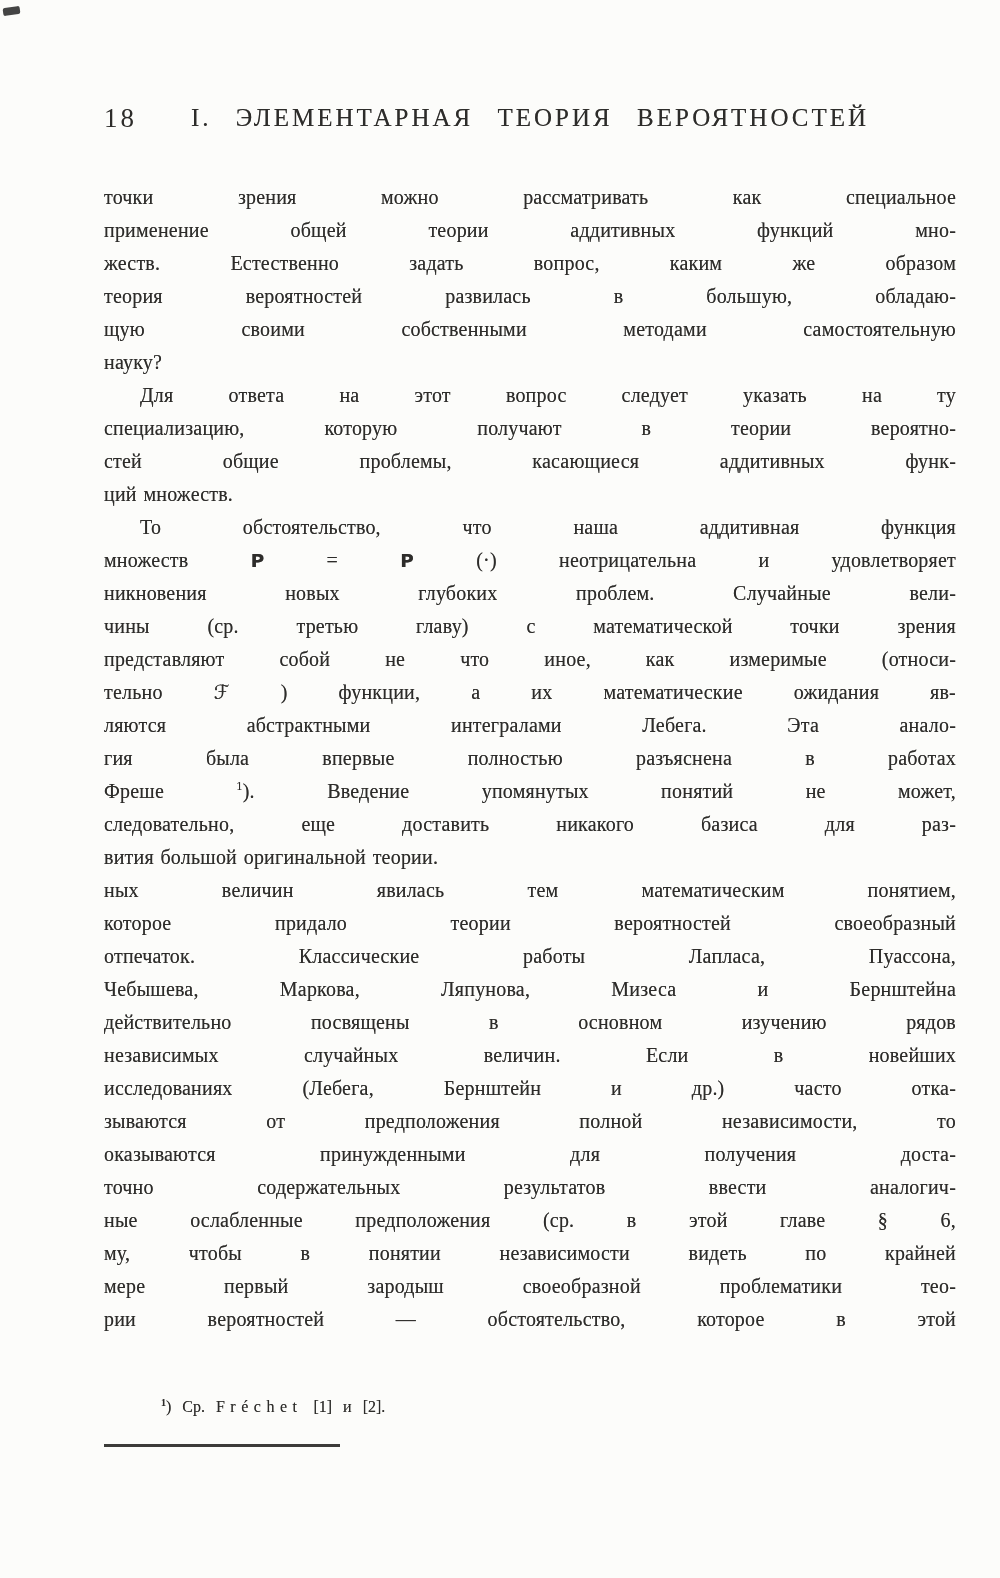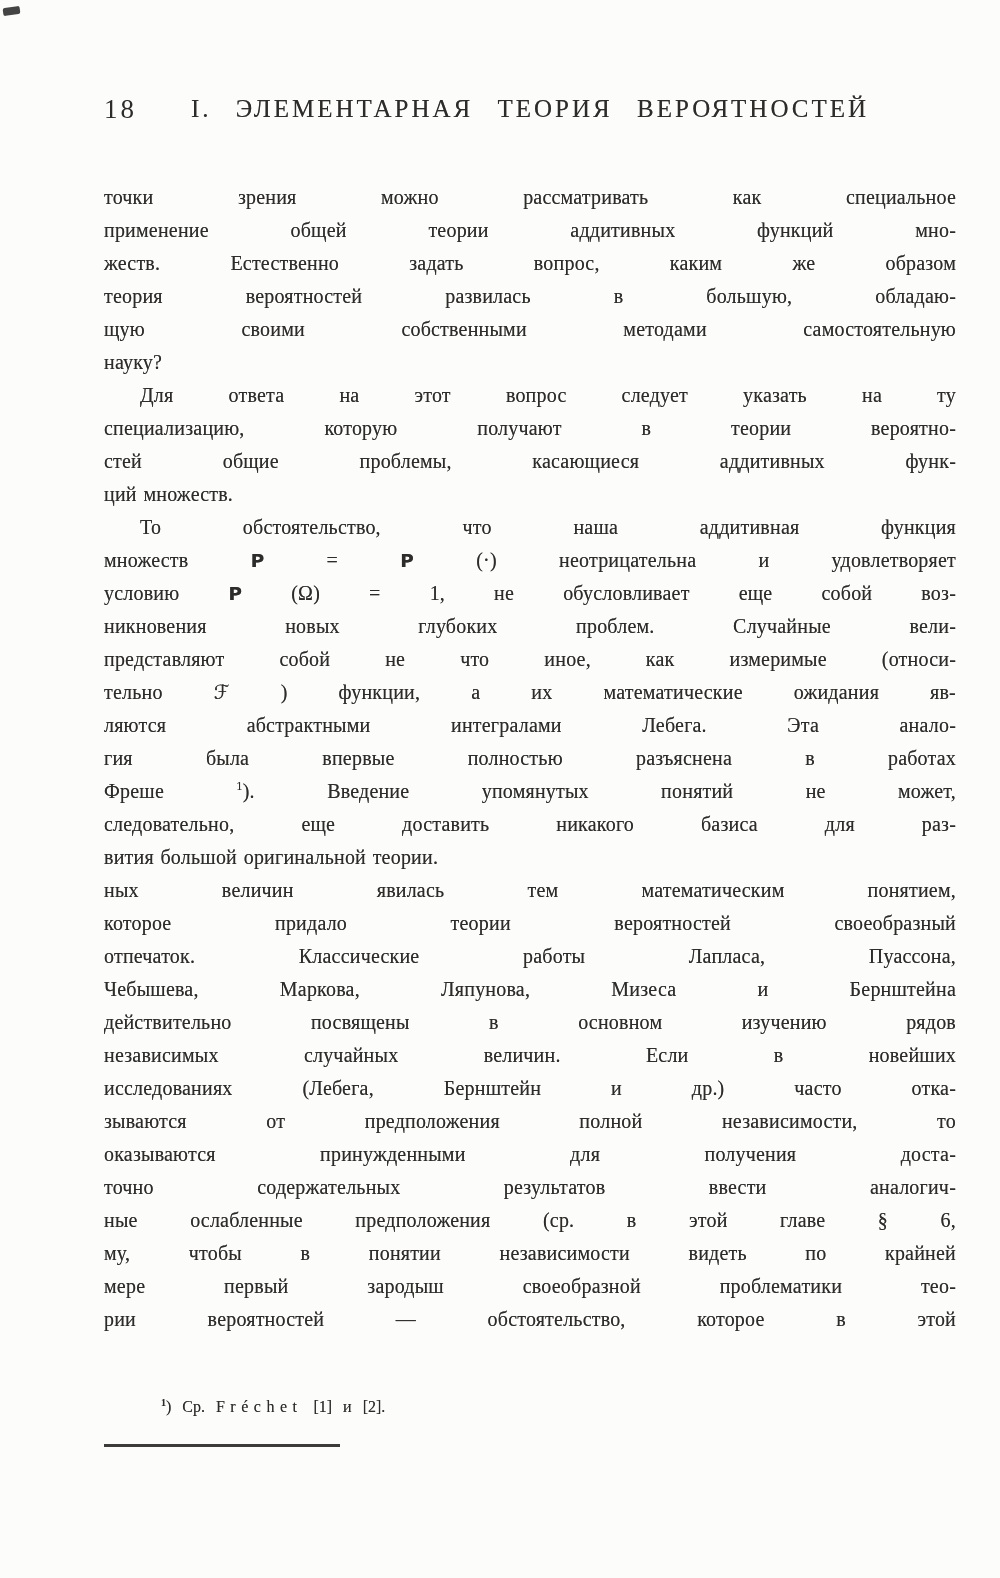--- a/index.html
+++ b/index.html
@@ -10,21 +10,21 @@
   }
   .page{
     position:relative;width:1000px;height:1578px;
     background:#fcfcfa;
     color:#2d2c2a;overflow:hidden;
   }
   .artifact{
     position:absolute;left:3px;top:7px;width:17px;height:8px;
     background:#232323;border-radius:2px;transform:rotate(-8deg);opacity:.85;
   }
-  .header{position:absolute;left:104px;top:92px;width:852px;height:36px;}
+  .header{position:absolute;left:104px;top:101px;width:852px;height:36px;}
   .pagenum{
     position:absolute;left:0;top:3px;
     font-size:27px;line-height:28px;letter-spacing:3px;
   }
   .running{
     text-align:center;font-size:25px;line-height:34px;
     letter-spacing:3px;word-spacing:15px;white-space:nowrap;
     text-shadow:0 0 .5px rgba(45,44,42,.55);
   }
   .bodycol{position:absolute;left:104px;top:181px;width:852px;}
@@ -71,22 +71,22 @@
     </div>
     <div>
       <div class="ln ind">Для ответа на этот вопрос следует указать на ту</div>
       <div class="ln">специализацию, которую получают в теории вероятно-</div>
       <div class="ln">стей общие проблемы, касающиеся аддитивных функ-</div>
       <div class="ln pl">ций множеств.</div>
     </div>
     <div>
       <div class="ln ind">То обстоятельство, что наша аддитивная функция</div>
       <div class="ln">множеств <b class="fp">P</b> = <b class="fp">P</b> (·) неотрицательна и удовлетворяет</div>
-      <div class="ln">условию <b class="fp">P</b> (Ω) = 1, не обусловливает еще собой воз-</div>
       <div class="ln">никновения новых глубоких проблем. Случайные вели-</div>
+      <div class="ln">чины (ср. третью главу) с математической точки зрения</div>
       <div class="ln">представляют собой не что иное, как измеримые (относи-</div>
       <div class="ln">тельно <span class="scrF">ℱ</span> ) функции, а их математические ожидания яв-</div>
       <div class="ln">ляются абстрактными интегралами Лебега. Эта анало-</div>
       <div class="ln">гия была впервые полностью разъяснена в работах</div>
       <div class="ln">Фреше <sup>1</sup>). Введение упомянутых понятий не может,</div>
       <div class="ln">следовательно, еще доставить никакого базиса для раз-</div>
       <div class="ln pl">вития большой оригинальной теории.</div>
     </div>
     <div>
       <div class="ln">ных величин явилась тем математическим понятием,</div>

